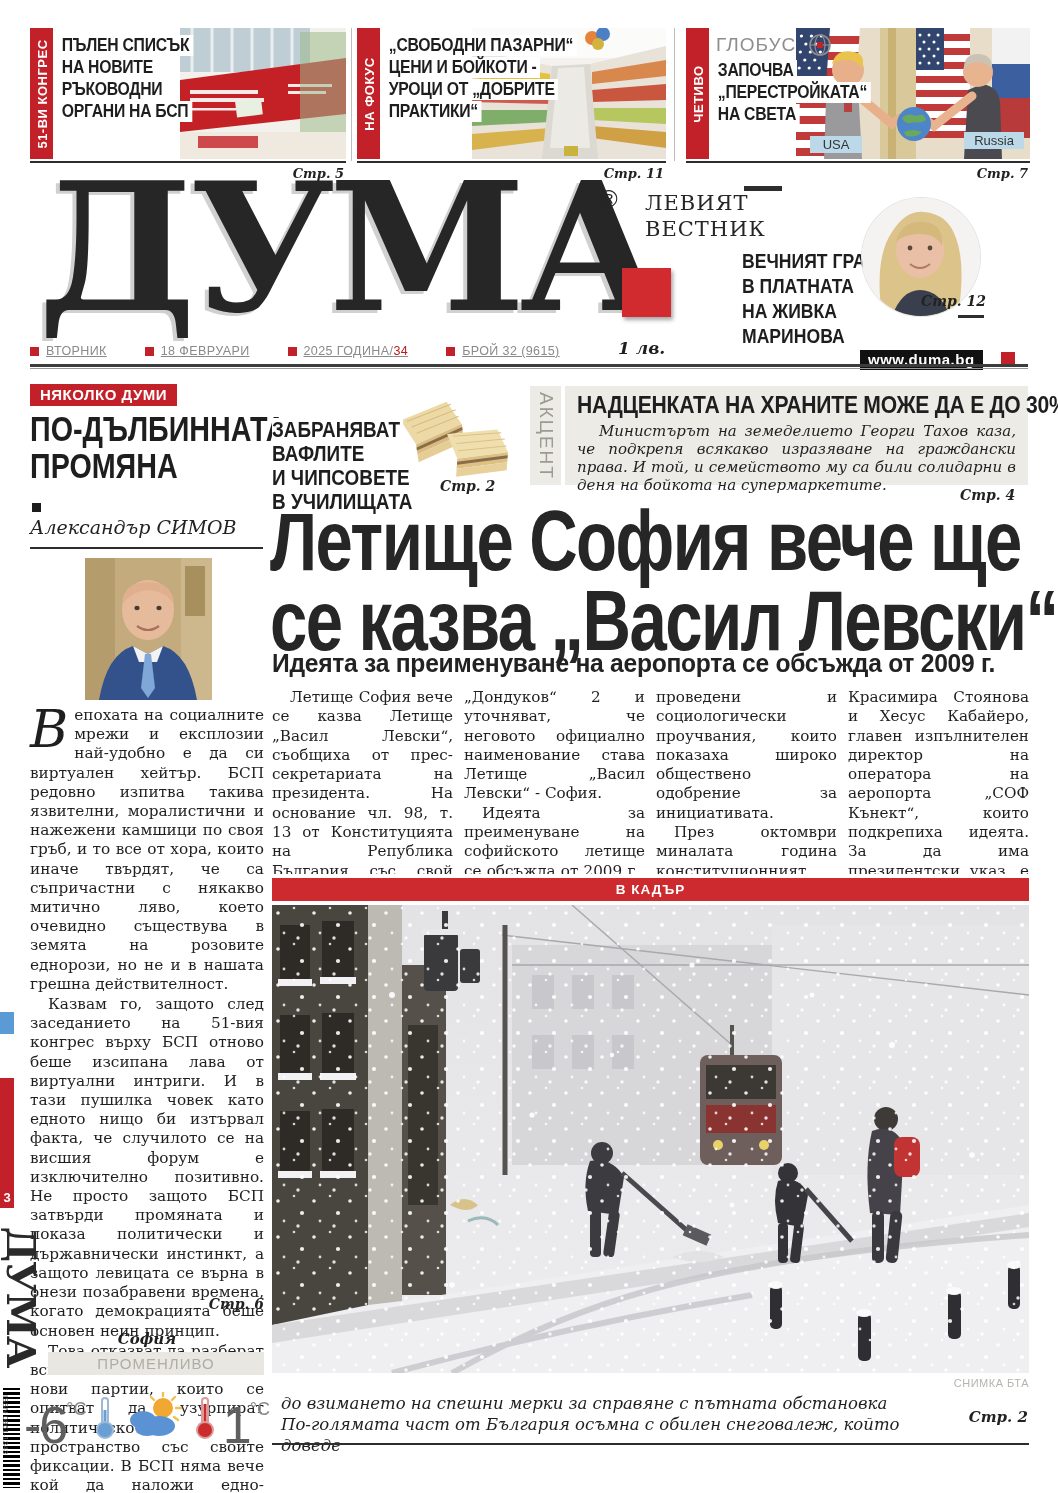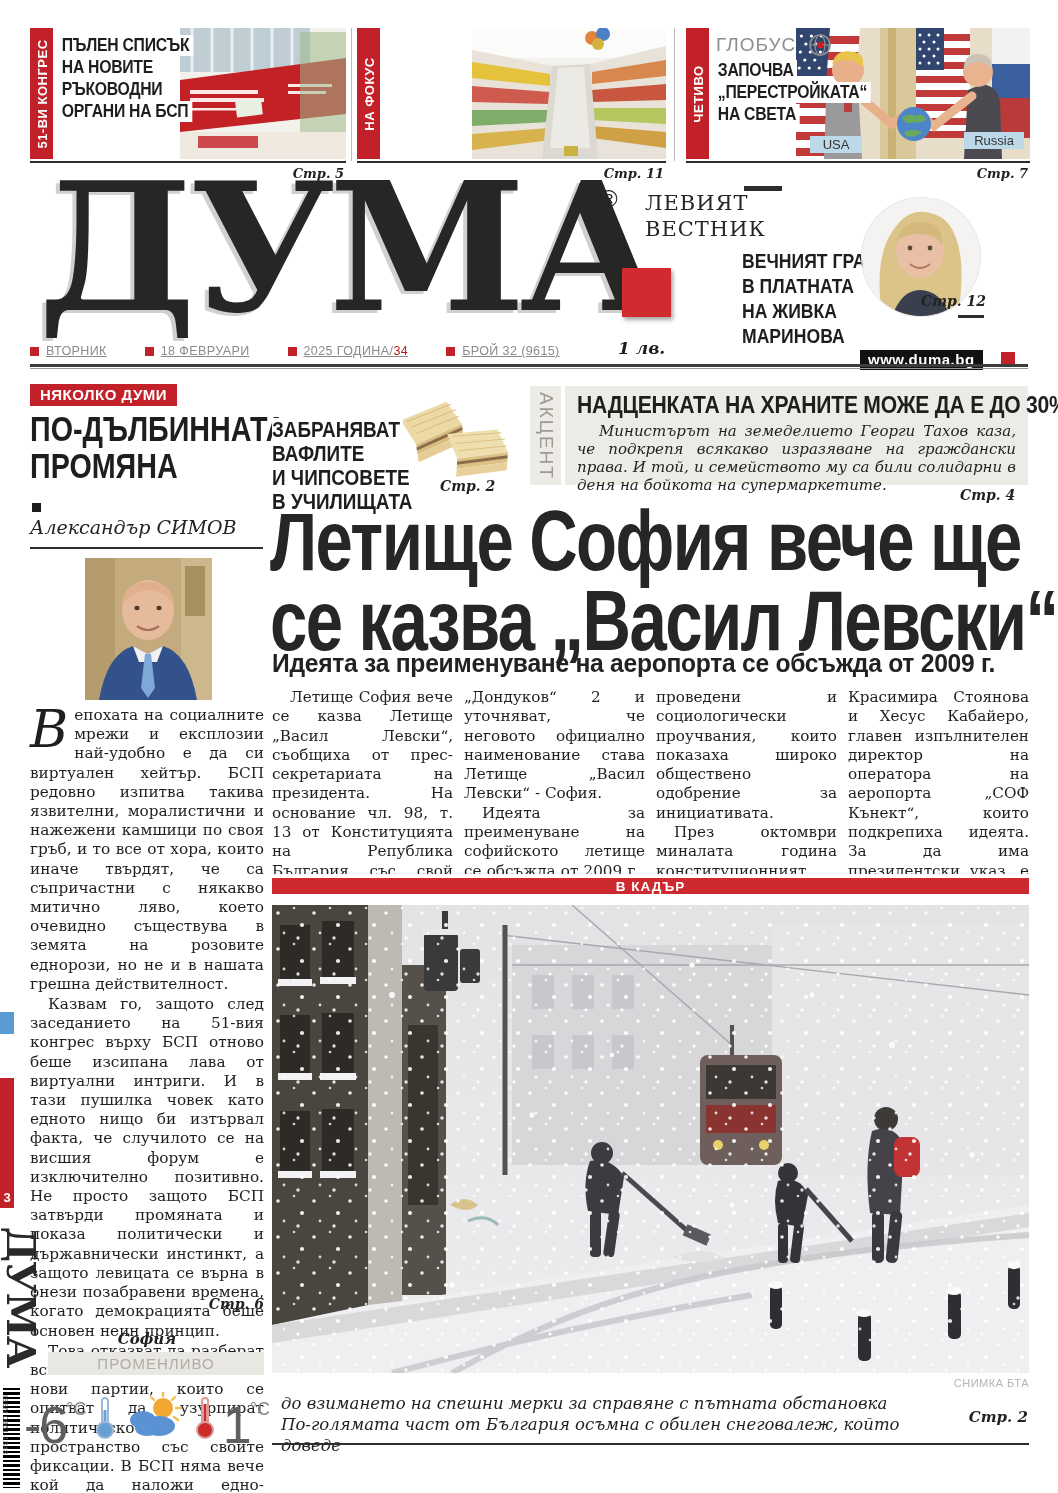--- a/index.html
+++ b/index.html
@@ -83,21 +83,21 @@
   #accent-page{left:960px;top:487px;font-size:14px;}
   
   #lead-h{left:270px;top:500px;font-size:86px;line-height:80px;letter-spacing:-2px;color:#262626;}
   #lead-sub{left:272px;top:648px;font-weight:bold;font-size:26.5px;letter-spacing:-.3px;transform:scaleX(.93);transform-origin:left top;white-space:nowrap;color:#222;}
   #lead-cols{left:272px;top:688px;width:757px;height:186px;display:flex;gap:11px;overflow:hidden;}
   #lead-cols .col{flex:1;font-family:"DejaVu Serif",serif;font-size:15.2px;line-height:19.3px;text-align:justify;color:#1f1f1f;}
   #lead-cols .col p{margin:0;}
   #lead-cols .col p.ind{text-indent:18px;}
   #lead-cols .col p.first{text-indent:18px;}
   
-  #frame-bar{left:272px;top:878px;width:757px;height:16px;background:#cd2a30;color:#fff;font-weight:bold;font-size:13.5px;
+  #frame-bar{left:272px;top:878px;width:757px;height:23px;background:#cd2a30;color:#fff;font-weight:bold;font-size:13.5px;
              letter-spacing:1px;display:flex;align-items:center;justify-content:center;}
   #big-photo{left:272px;top:905px;width:757px;height:468px;overflow:hidden;background:#e9e9ea;}
   #photo-credit{left:909px;top:1377px;width:120px;text-align:right;font-size:11px;color:#b7b4ae;letter-spacing:.5px;}
   #caption{left:281px;top:1393px;width:640px;font-family:"DejaVu Serif",serif;font-style:italic;font-size:16.5px;line-height:21px;color:#1f1f1f;}
   #caption-page{left:940px;top:1408px;width:88px;text-align:right;font-size:15px;}
   #bottom-rule{left:272px;top:1443px;width:757px;border-top:2px solid #2d2d2d;}
 </style>
 </head>
 <body>
 
@@ -165,20 +165,26 @@
         <polygon points="86,40 112,39 118,120 78,120" fill="#eceae5"></polygon>
         <circle cx="120" cy="10" r="7" fill="#e4843c"></circle>
           <circle cx="131" cy="6" r="7" fill="#4d7fc4"></circle>
           <circle cx="126" cy="16" r="6" fill="#d4b23e"></circle>
         <rect x="92" y="118" width="14" height="10" fill="#c9b23e"></rect>
       </svg>
     </div>
     <div class="tag">
         <span>НА ФОКУС</span>
       </div>
+    <div class="tlines">
+      <div>„СВОБОДНИ ПАЗАРНИ“</div><br>
+      <div>ЦЕНИ И БОЙКОТИ -</div><br>
+      <div>УРОЦИ ОТ „ДОБРИТЕ</div><br>
+      <div>ПРАКТИКИ“</div>
+    </div>
     <div class="trule"></div>
     <div class="tpage pageref">Стр. 11</div>
   </div>
   <div class="vdiv" style="left:674px;"></div>
 
   <div class="teaser" style="left:686px;width:344px;">
     <div class="tphoto" style="left:110px;width:234px;">
       <svg width="234" height="131" viewBox="0 0 234 131">
         <rect width="234" height="131" fill="#e7ddc8"></rect>
 

